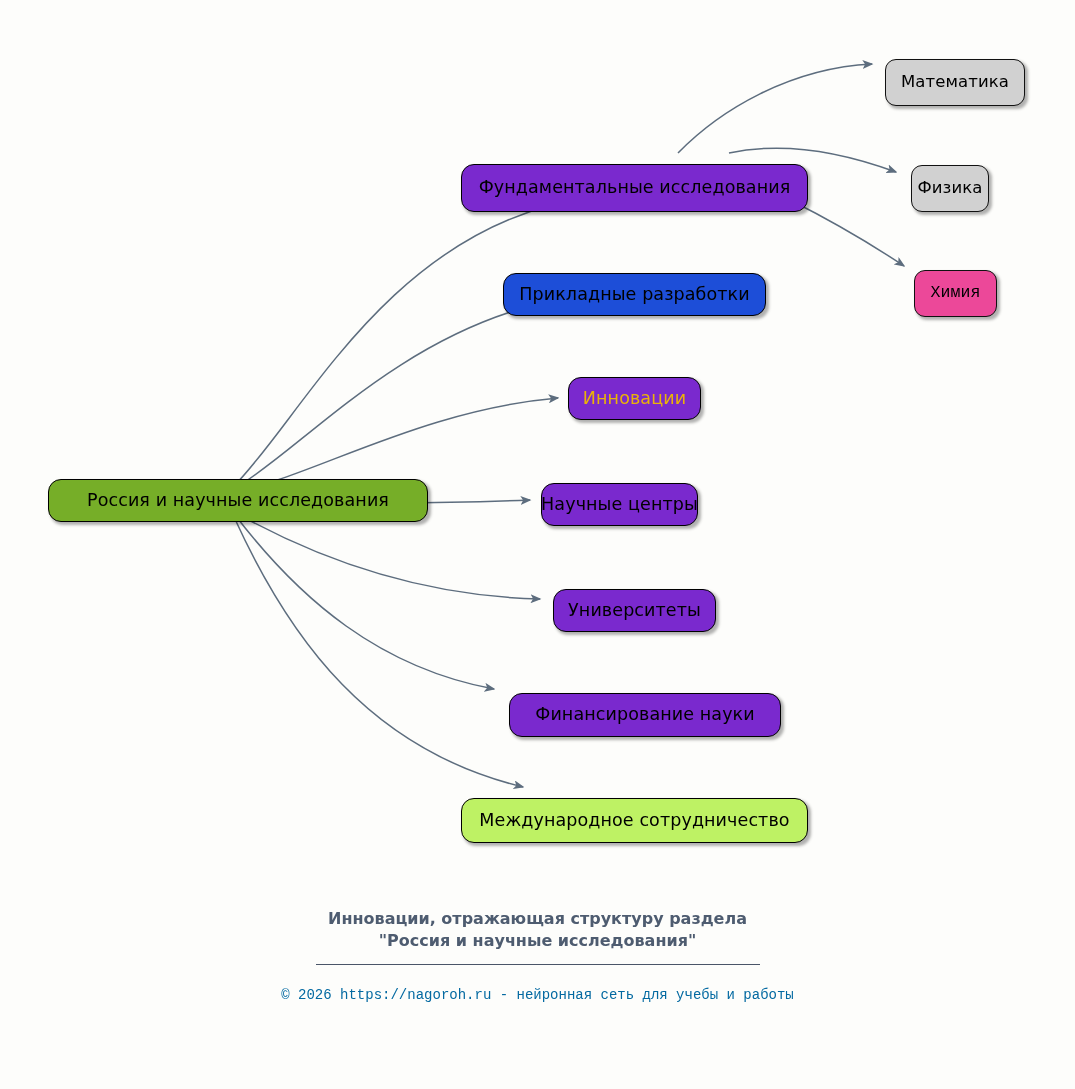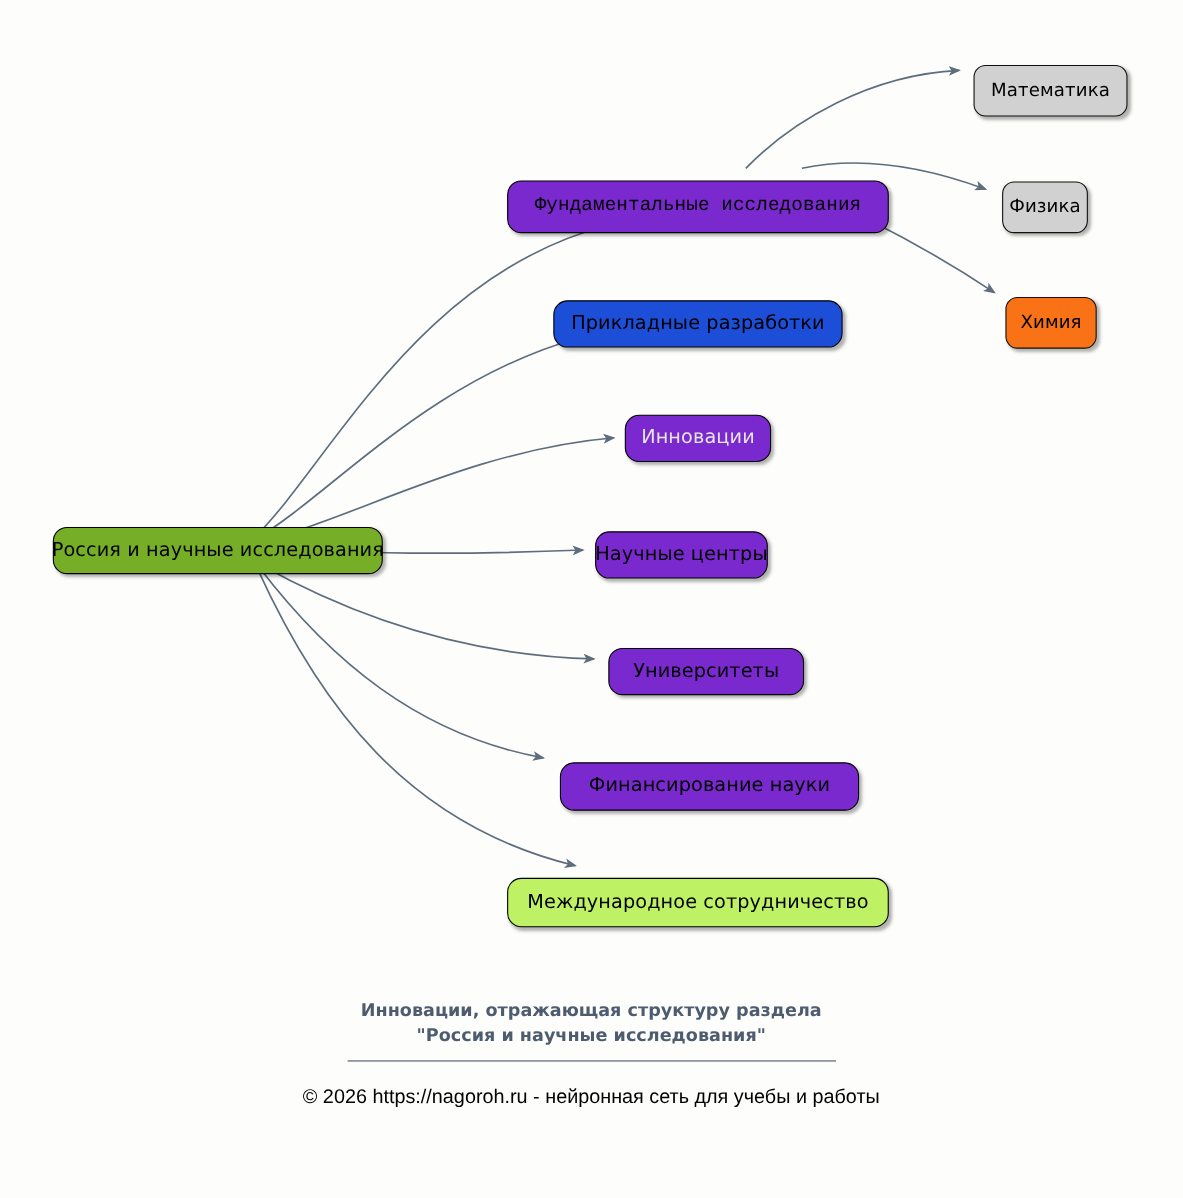--- a/index.html
+++ b/index.html
@@ -77,23 +77,23 @@
   }
   .footer-caption .line2 { display: block; }
   .footer-divider {
     width: 444px;
     height: 0;
     margin: 13px auto 0 auto;
     border-top: 1.6px solid #4a5568;
   }
   .footer-credit {
     margin-top: 22px;
-    font-size: 18px;
-    color: #000000;
-    font-family: Liberation Sans, sans-serif;
+    font-size: 14px;
+    color: #0369a1;
+    font-family: Liberation Mono, monospace;
   }
 </style>
 </head>
 <body>
 
 <div id="canvas">
 
   <svg class="edges-svg" viewBox="0 0 1075 1089">
     <defs>
       <marker id="arrowhead" markerWidth="11" markerHeight="9" refX="9.5" refY="4.5" orient="auto" markerUnits="userSpaceOnUse">
@@ -107,55 +107,55 @@
         <path d="M238,497 C330,505 430,504 530,500" marker-end="url(#arrowhead)" stroke="#5d6d7e"></path>
         <path d="M236,513 C320,560 420,596 540,599" marker-end="url(#arrowhead)" stroke="#5d6d7e"></path>
         <path d="M235,515 C300,600 380,668 494,689" marker-end="url(#arrowhead)" stroke="#5d6d7e"></path>
         <path d="M234,517 C290,640 370,750 523,787" marker-end="url(#arrowhead)" stroke="#5d6d7e"></path>
         <path d="M678,153 C720,110 790,68 872,64" marker-end="url(#arrowhead)" stroke="#5d6d7e"></path>
         <path d="M729,153 C790,140 850,155 896,172" marker-end="url(#arrowhead)" stroke="#5d6d7e"></path>
         <path d="M790,200 C840,225 880,250 904,266" marker-end="url(#arrowhead)" stroke="#5d6d7e"></path>
       </g>
   </svg>
 
-  <div class="node root" style="left: 48px; top: 468px; width: 300px; height: 43px; background: rgb(118, 174, 40);">
+  <div class="node root" style="left: 48px; top: 468px; width: 380px; height: 43px; background: rgb(118, 174, 40);">
     <span class="node-label">Россия и научные исследования</span>
   </div>
 
   <div id="branch-nodes">
-      <div class="node branch" style="left: 461px; top: 153px; width: 347px; height: 48px; background: rgb(122, 41, 206); font-family: Liberation Mono, monospace;">
+      <div class="node branch" style="left: 461px; top: 153px; width: 347px; height: 48px; background: rgb(122, 41, 206);">
         <span class="node-label" style="color: rgb(0, 0, 0);">Фундаментальные исследования</span>
       </div>
       <div class="node branch" style="left: 503px; top: 262px; width: 263px; height: 43px; background: #1d4ed8;">
         <span class="node-label" style="color: rgb(0, 0, 0);">Прикладные разработки</span>
       </div>
       <div class="node branch" style="left: 568px; top: 366px; width: 133px; height: 43px; background: rgb(122, 41, 206);">
-        <span class="node-label" style="color: #e5e5e5;">Инновации</span>
+        <span class="node-label" style="color: #eab308;">Инновации</span>
       </div>
       <div class="node branch" style="left: 541px; top: 472px; width: 157px; height: 43px; background: rgb(122, 41, 206);">
         <span class="node-label" style="color: rgb(0, 0, 0);">Научные центры</span>
       </div>
-      <div class="node branch" style="left: 553px; top: 578px; width: 178px; height: 43px; background: rgb(122, 41, 206);">
+      <div class="node branch" style="left: 553px; top: 578px; width: 163px; height: 43px; background: rgb(122, 41, 206);">
         <span class="node-label" style="color: rgb(0, 0, 0);">Университеты</span>
       </div>
       <div class="node branch" style="left: 509px; top: 682px; width: 272px; height: 44px; background: rgb(122, 41, 206);">
         <span class="node-label" style="color: rgb(0, 0, 0);">Финансирование науки</span>
       </div>
       <div class="node branch" style="left: 461px; top: 787px; width: 347px; height: 45px; background: #bef264;">
         <span class="node-label" style="color: rgb(0, 0, 0);">Международное сотрудничество</span>
       </div>
     </div>
   <div id="leaf-nodes">
       <div class="node leaf" style="left: 885px; top: 48px; width: 140px; height: 47px; background: rgb(209, 209, 209);">
         <span class="node-label" style="color: rgb(0, 0, 0);">Математика</span>
       </div>
       <div class="node leaf" style="left: 911px; top: 154px; width: 78px; height: 47px; background: rgb(209, 209, 209); text-align: right;">
         <span class="node-label" style="color: rgb(0, 0, 0);">Физика</span>
       </div>
-      <div class="node leaf" style="left: 914px; top: 259px; width: 83px; height: 47px; background: #f97316;">
+      <div class="node leaf" style="left: 914px; top: 259px; width: 83px; height: 47px; background: #ec4899; font-family: Liberation Mono, monospace;">
         <span class="node-label" style="color: rgb(0, 0, 0);">Химия</span>
       </div>
     </div>
 
   <div id="footer">
     <div class="footer-caption">
       <span>Инновации, отражающая структуру раздела</span>
       <span class="line2">"Россия и научные исследования"</span>
     </div>
     <div class="footer-divider"></div>

